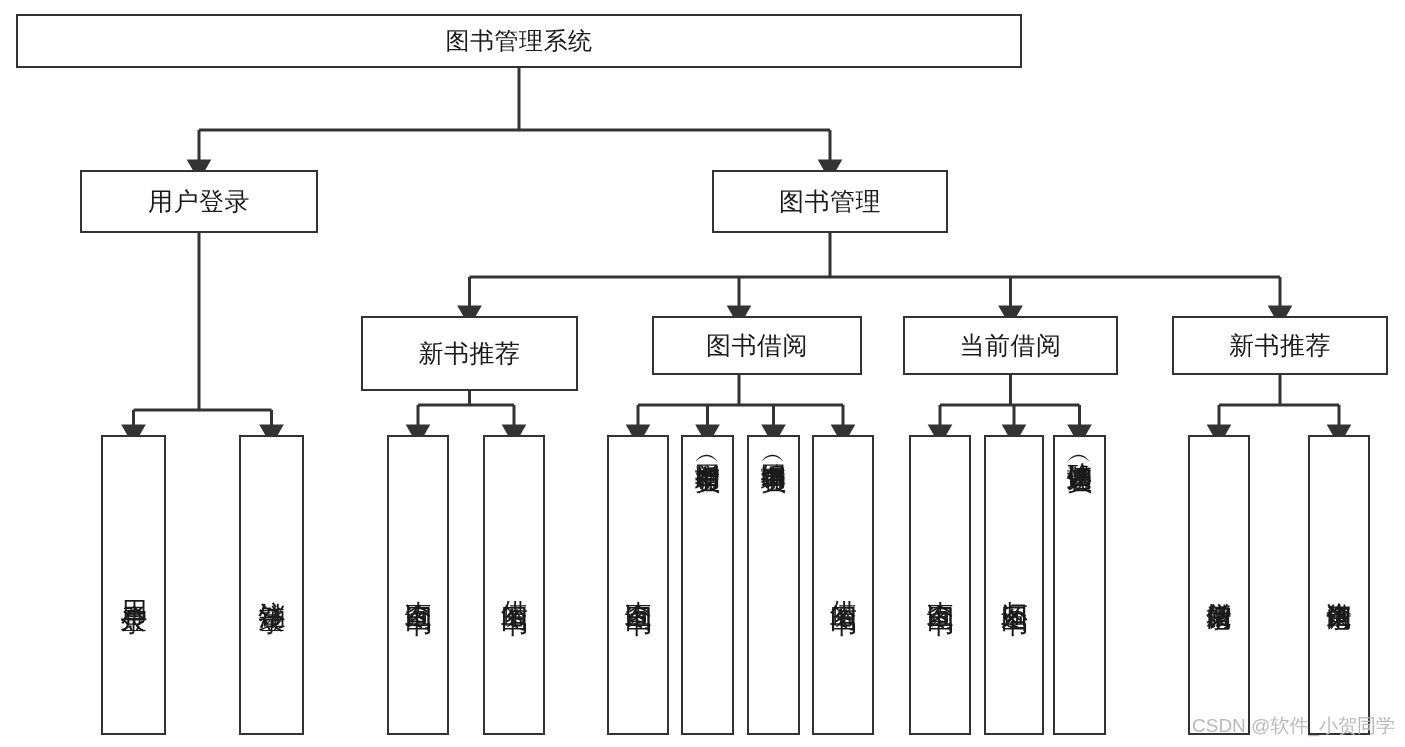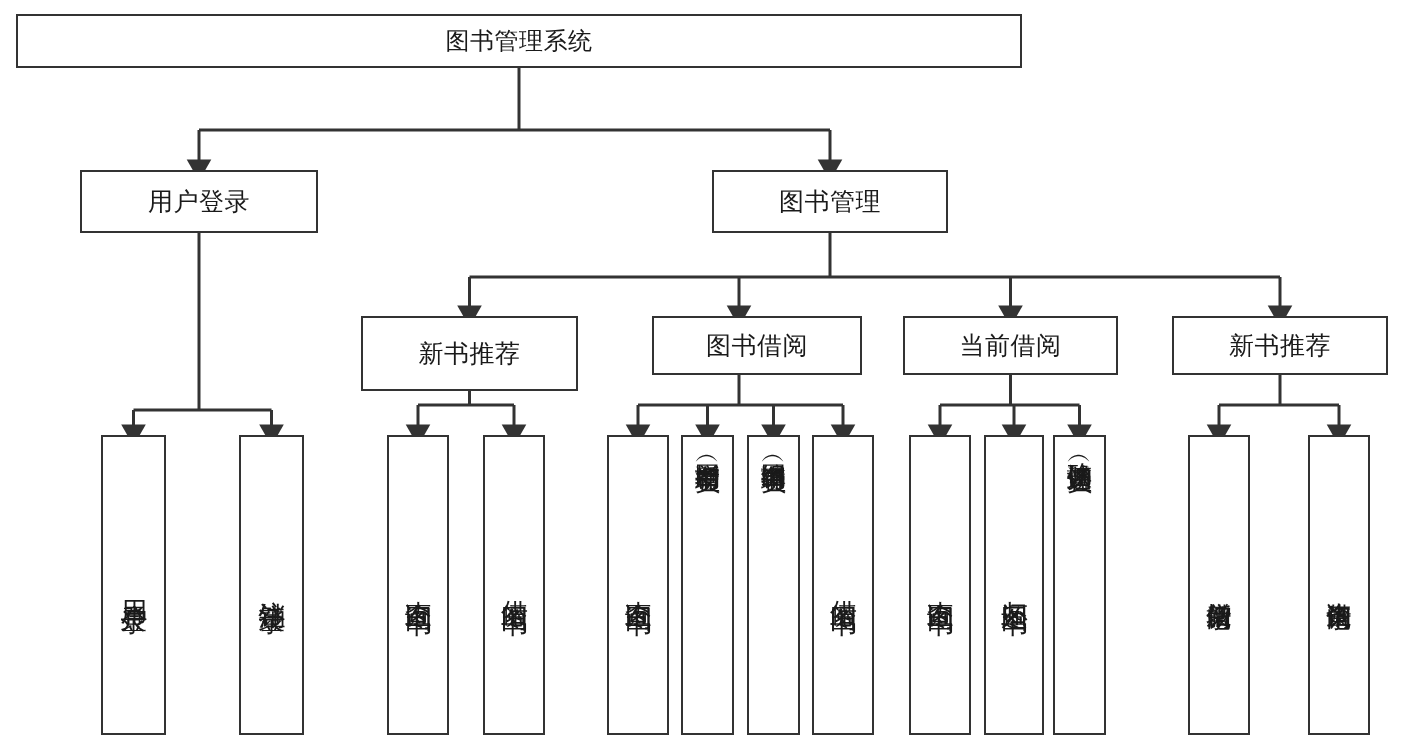--- a/index.html
+++ b/index.html
@@ -179,14 +179,15 @@
         <span class="node-label" style="font-size: 25px; letter-spacing: 1px;">确认归还（管理员）</span>
       </div>
       <div class="node vert" style="left: 1188px; top: 435px; width: 62px; height: 300px; align-items: center; padding-top: 0px;">
         <span class="node-label" style="font-size: 25px; letter-spacing: 1px;">新增借阅记录</span>
       </div>
       <div class="node vert" style="left: 1308px; top: 435px; width: 62px; height: 300px; align-items: center; padding-top: 0px;">
         <span class="node-label" style="font-size: 25px; letter-spacing: 1px;">查询借阅记录</span>
       </div>
     </div>
 
+  <div id="watermark">CSDN @软件_小贺同学</div>
 
 </div>
 
 </body></html>

